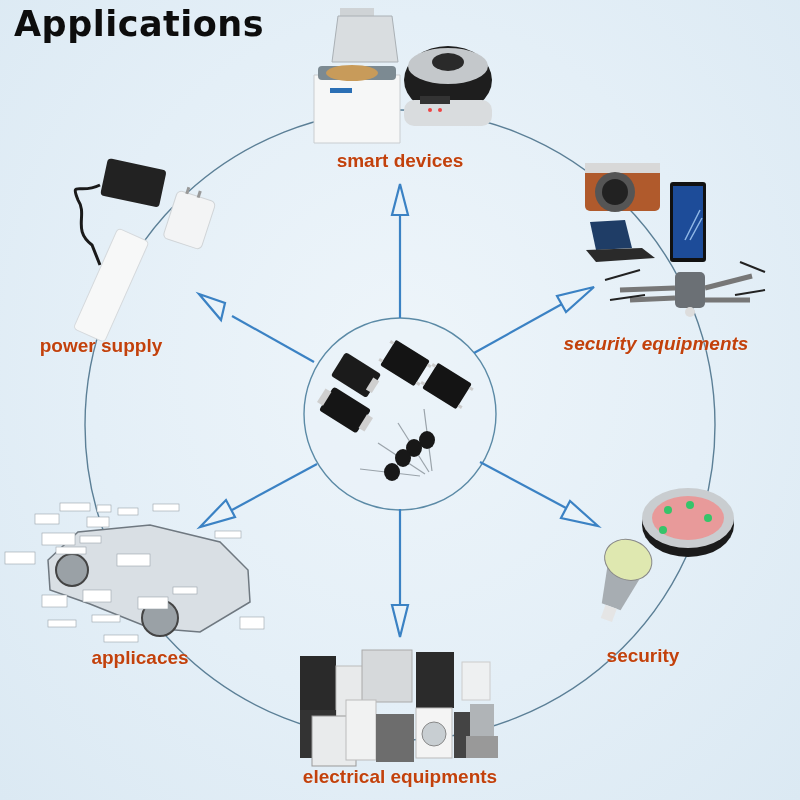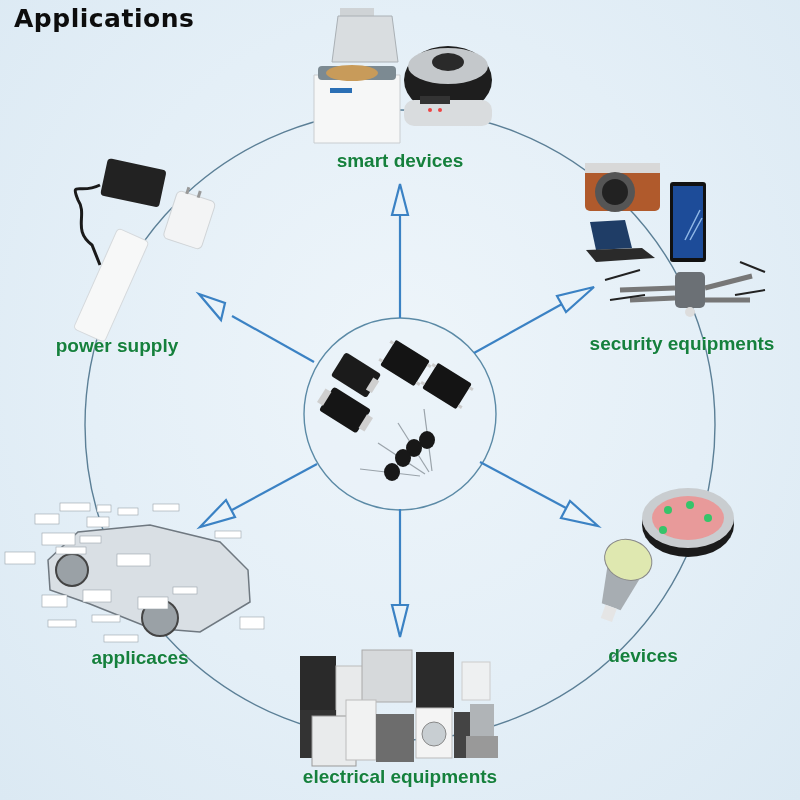--- a/index.html
+++ b/index.html
@@ -5,29 +5,29 @@
     * { margin: 0; padding: 0; box-sizing: border-box; }
     html, body { width: 800px; height: 800px; overflow: hidden; }
     body {
       position: relative;
       background: radial-gradient(ellipse at 50% 45%, #eef5fa 0%, #e4eff7 55%, #dbe9f3 100%);
       font-family: "Liberation Sans", sans-serif;
     }
     .title {
       position: absolute; left: 14px; top: 4px;
       font-family: "DejaVu Sans", sans-serif;
-      font-weight: 900; font-size: 25px; color: #0d0d0d;
+      font-weight: 900; font-size: 35px; color: #0d0d0d;
       letter-spacing: 0.5px;
     }
     svg.diagram { position: absolute; left: 0; top: 0; width: 800px; height: 800px; }
     .label {
       position: absolute;
       font-family: "Liberation Sans", sans-serif;
       font-weight: bold; font-size: 19px;
-      color: #15803d;
+      color: #c2410c;
       white-space: nowrap;
       transform: translateX(-50%);
       text-shadow: 0 0 2px rgba(255,255,255,0.6);
     }
   </style>
 </head>
 <body>
 
 <div class="title">Applications</div>
 
@@ -223,17 +223,17 @@
       <rect x="138" y="597" width="30" height="12"></rect>
       <rect x="48" y="620" width="28" height="7"></rect>
       <rect x="92" y="615" width="28" height="7"></rect>
       <rect x="104" y="635" width="34" height="7"></rect>
       <rect x="240" y="617" width="24" height="12"></rect>
     </g>
   </g>
 </svg>
 
 <div class="label" style="left:400px; top:150px;">smart devices</div>
-<div class="label" style="left:682px; top:333px;">security equipments</div>
-<div class="label" style="left:643px; top:645px;">devices</div>
+<div class="label" style="left:656px; top:333px;font-style:italic;">security equipments</div>
+<div class="label" style="left:643px; top:645px;">security</div>
 <div class="label" style="left:400px; top:766px;">electrical equipments</div>
 <div class="label" style="left:140px; top:647px;">applicaces</div>
-<div class="label" style="left:117px; top:335px;">power supply</div>
+<div class="label" style="left:101px; top:335px;">power supply</div>
 
 </body></html>

